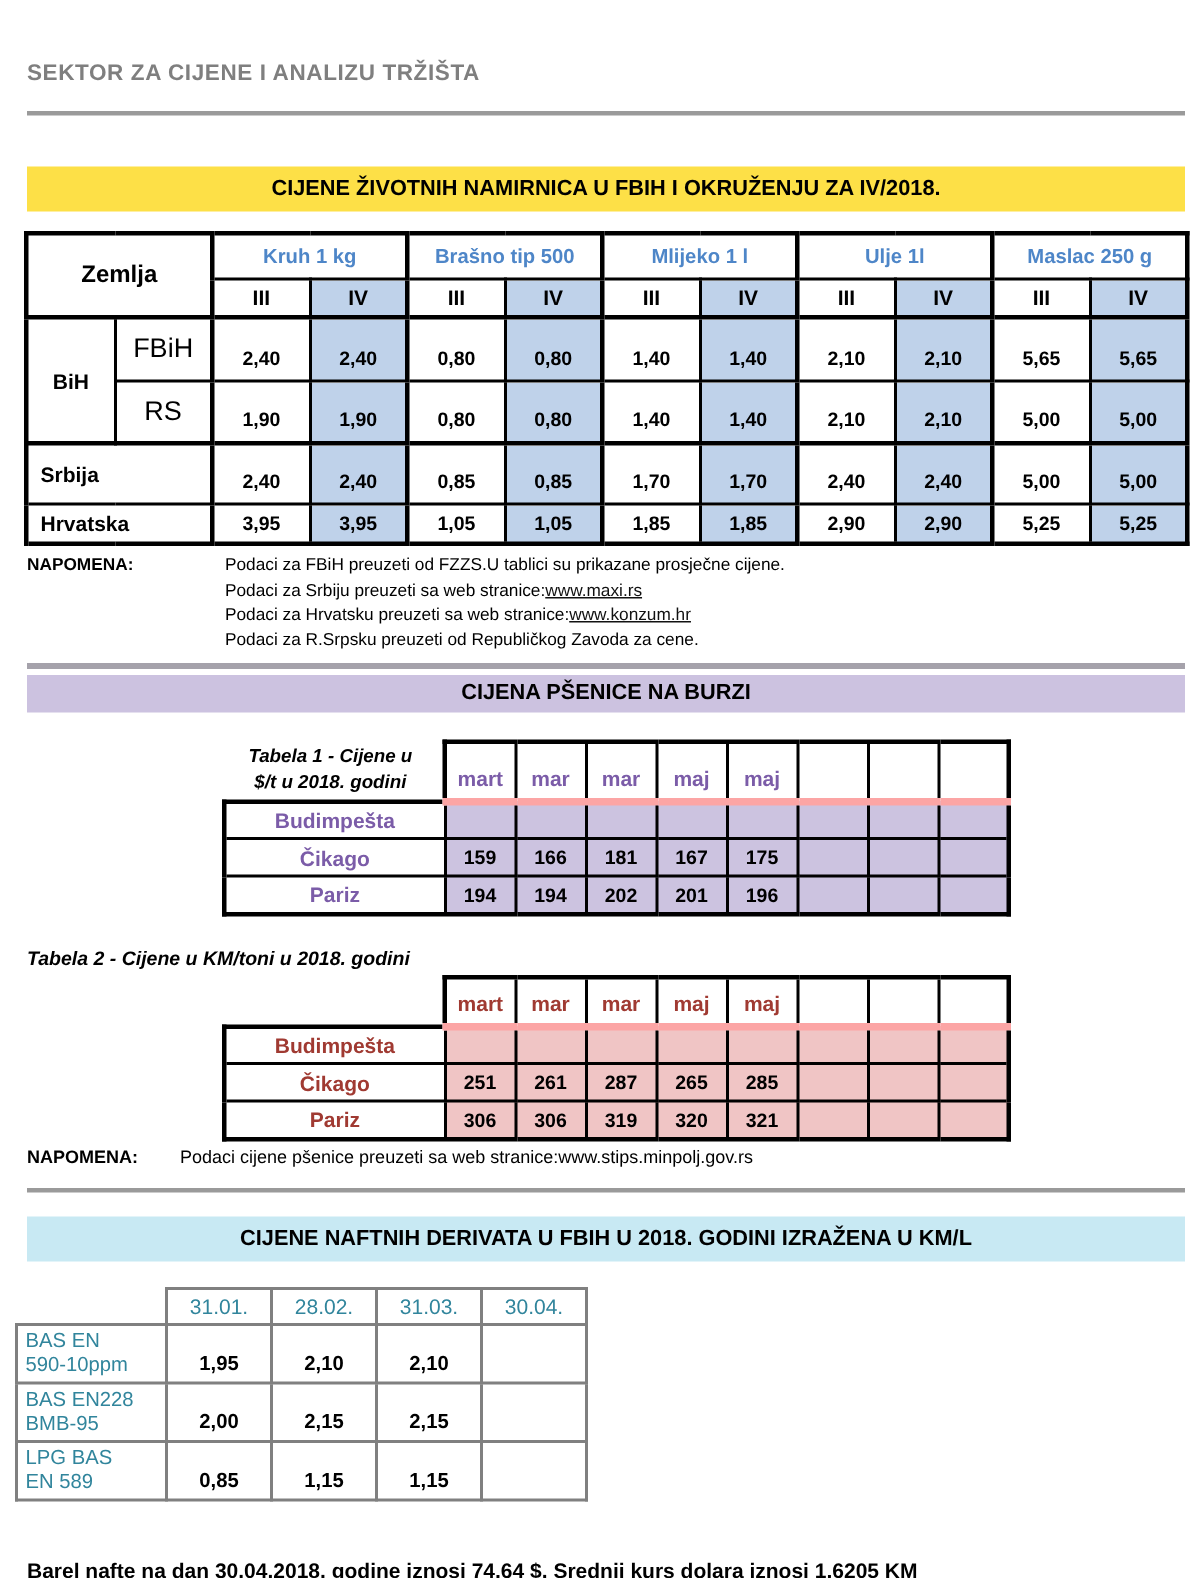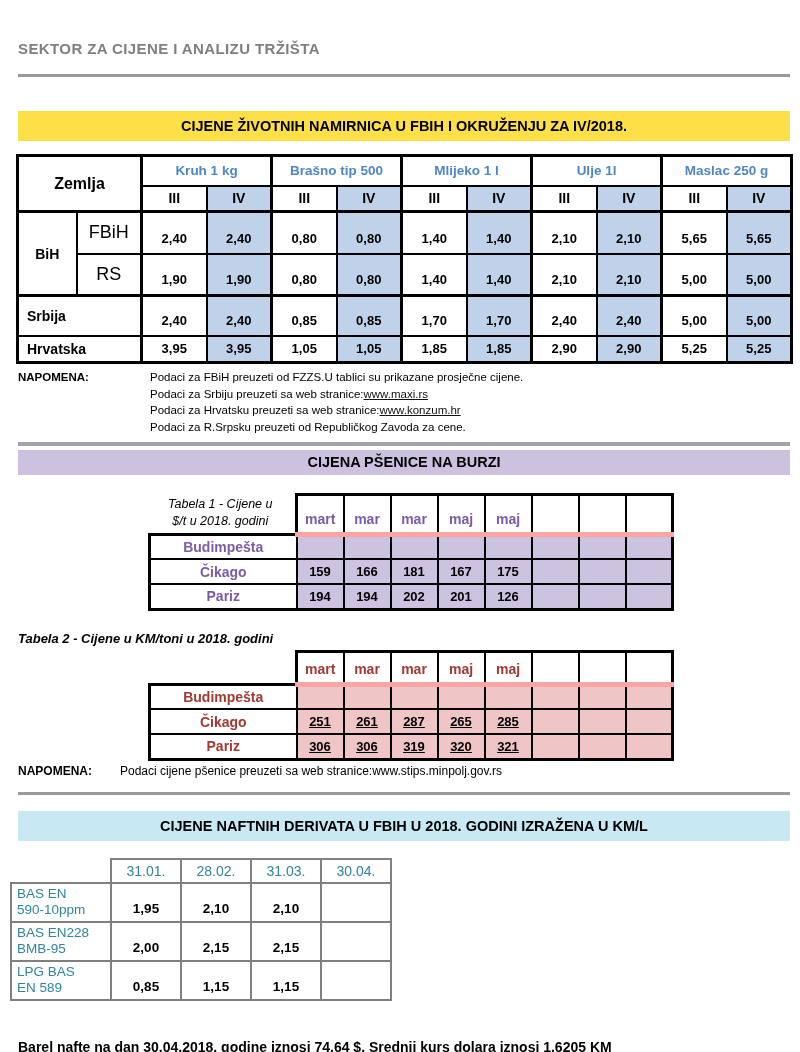--- a/index.html
+++ b/index.html
@@ -70,24 +70,24 @@
   }
   .wheat .corner-free + .month { border-left: 3px solid #000; }
   .wheat .month:last-child, .wheat td:last-child { border-right: 3px solid #000; }
   .wheat .wlabel { color: #7b5ca8; font-weight: bold; font-size: 14px; border-left: 3px solid #000; }
   .wheat tr.fb .wlabel { border-top: 3px solid #000; }
   .wheat tr:last-child td { border-bottom: 3px solid #000; }
   .wheat .wval { background: #ccc3e0; font-weight: bold; font-size: 13px; }
   .wheat tr.body { height: 25px; }
   .t1 .wh-head td { height: 40px; }
   .t2 .wh-head td { height: 33px; }
-  .t1-title { font-weight: normal; font-style: italic; font-size: 12.5px; color: #000;
+  .t1-title { font-weight: bold; font-style: italic; font-size: 12.5px; color: #000;
               line-height: 1.35; text-align: center; padding-right: 4px; }
   .t2 .month, .t2 .wlabel { color: #a03a32; }
-  .t2 .wval { background: #f0c5c5; text-decoration: underline; }
+  .t2 .wval { background: #f0c5c5; }
   .t2-title { margin: 20px 0 0 18px; font-weight: bold; font-style: italic; font-size: 13px; }
 
   
   .fuel { margin: 17px 0 0 10px; width: 382px; }
   .fuel td { border: 2px solid #808080; }
   .fuel .corner-free { border: none; }
   .fuel .fdate { color: #31859c; font-size: 14px; text-align: center; height: 24px; }
   .fuel .flabel { color: #31859c; font-size: 13.5px; padding: 2px 2px 3px 5px; line-height: 16px; vertical-align: middle; }
   .fuel .fval { font-weight: bold; font-size: 13.5px; text-align: center; vertical-align: bottom; padding-bottom: 5px; }
   .fuel tr.frow { height: 36px; }
@@ -272,21 +272,21 @@
       <td class="wval"></td>
       <td class="wval"></td>
       <td class="wval"></td>
     </tr>
     <tr class="body">
       <td class="wlabel">Pariz</td>
       <td class="wval">194</td>
       <td class="wval">194</td>
       <td class="wval">202</td>
       <td class="wval">201</td>
-      <td class="wval">126</td>
+      <td class="wval">196</td>
       <td class="wval"></td>
       <td class="wval"></td>
       <td class="wval"></td>
     </tr>
   </tbody>
     </table>
 
   <div class="t2-title">Tabela 2 - Cijene u KM/toni u 2018. godini</div>
 
   <table class="wheat t2">

